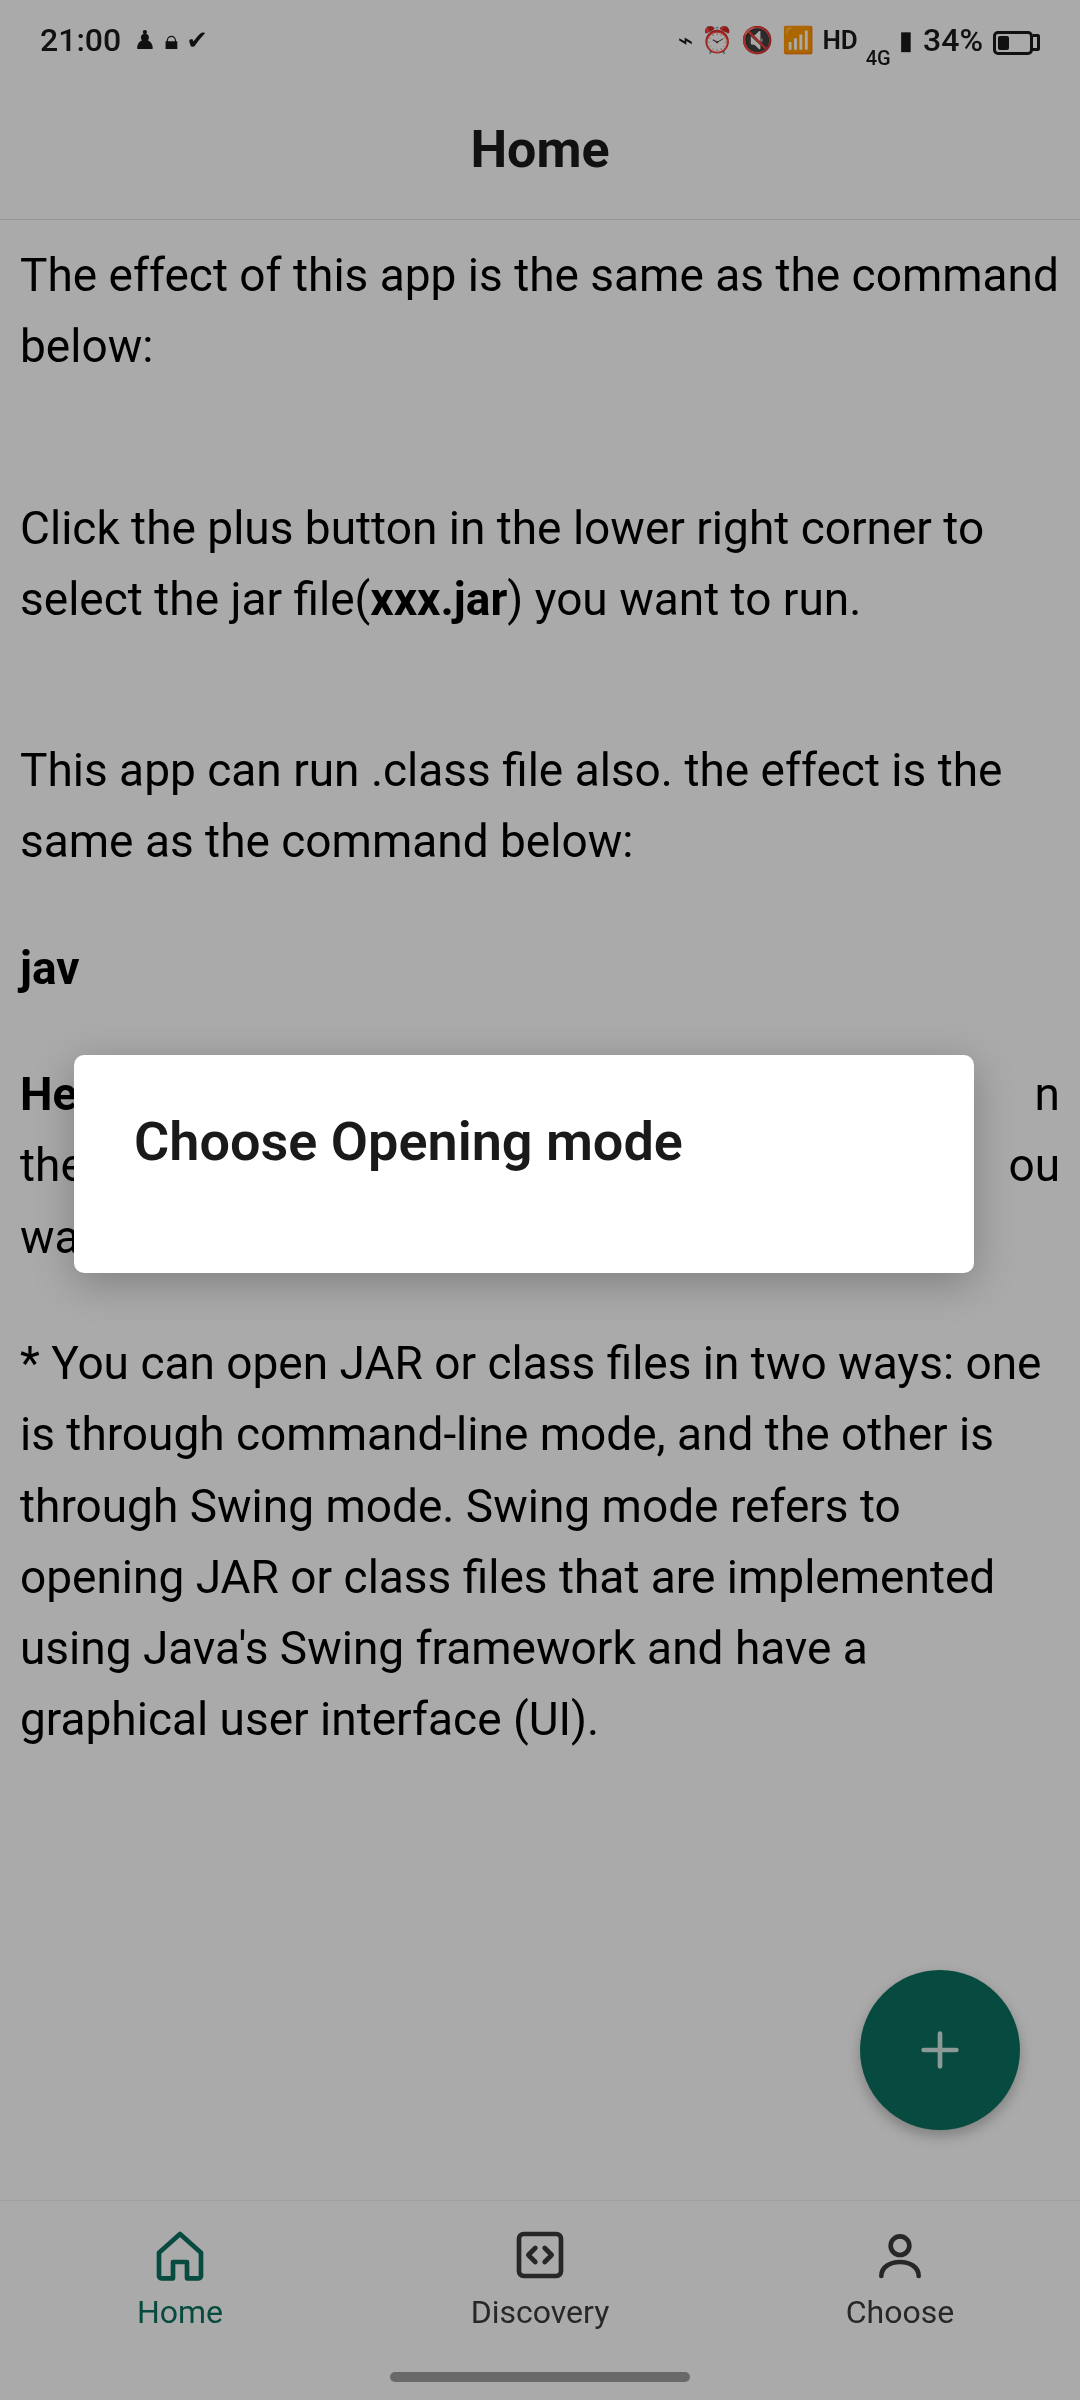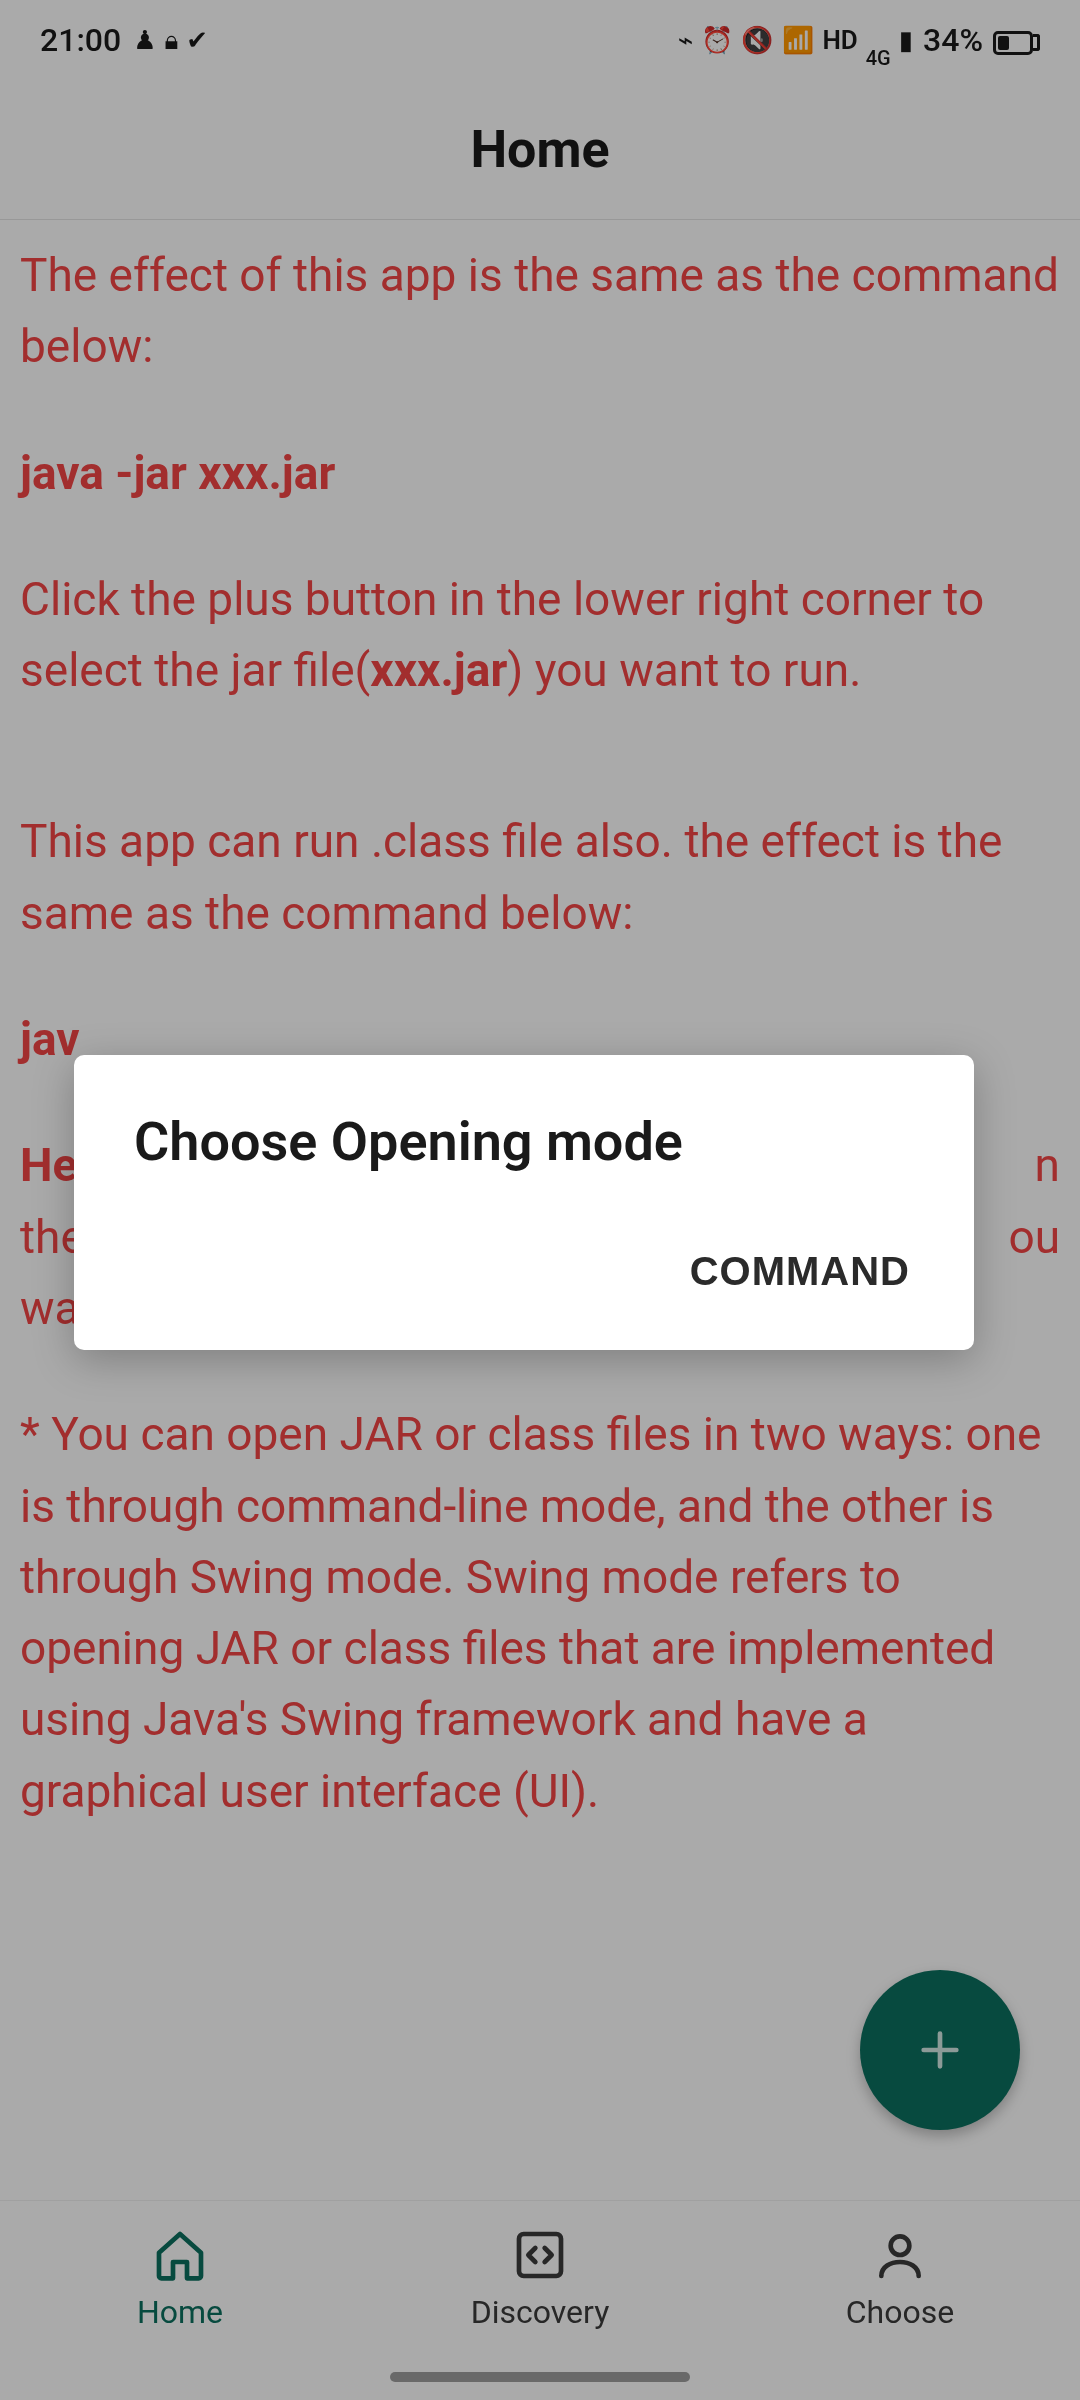--- a/index.html
+++ b/index.html
@@ -33,21 +33,21 @@
     border-bottom: 1px solid #e0e0e0;
   }
   .app-title {
     font-size: 52px;
     font-weight: 700;
   }
   .content {
     padding: 20px 20px 0 20px;
     font-size: 46px;
     line-height: 1.55;
-    color: #ef4444;
+    color: #000000;
   }
   .content p { margin-bottom: 0; }
   .content .bold { font-weight: 700; }
   .content .para { margin-bottom: 0; }
   .spacer { height: 55px; }
   .spacer-lg { height: 100px; }
   .fab {
     position: absolute;
     right: 60px;
     bottom: 270px;
@@ -190,21 +190,20 @@
   </div>
 </div>
 
 <div class="app-bar">
   <div class="app-title">Home</div>
 </div>
 
 <div class="content">
   <p class="para">The effect of this app is the same as the command below:</p>
   <div class="spacer"></div>
-  <p class="bold para">java -jar xxx.jar</p>
   <div class="spacer"></div>
   <p class="para">
     <span>Click the plus button in the lower right corner to select the jar file(</span><span class="bold">xxx.jar</span><span>) you want to run.</span>
   </p>
   <div class="spacer-lg"></div>
   <p class="para">This app can run .class file also. the effect is the same as the command below:</p>
   <div class="spacer"></div>
   <p class="bold para">jav</p>
   <div class="spacer"></div>
   <p class="para">
@@ -255,15 +254,14 @@
   </div>
 </div>
 
 <div class="home-indicator"></div>
 
 <div class="scrim"></div>
 
 <div class="dialog">
   <div class="dialog-title">Choose Opening mode</div>
   <div class="dialog-actions">
-    <button class="dialog-btn">COMMAND</button>
   </div>
 </div>
 
 </body></html>

